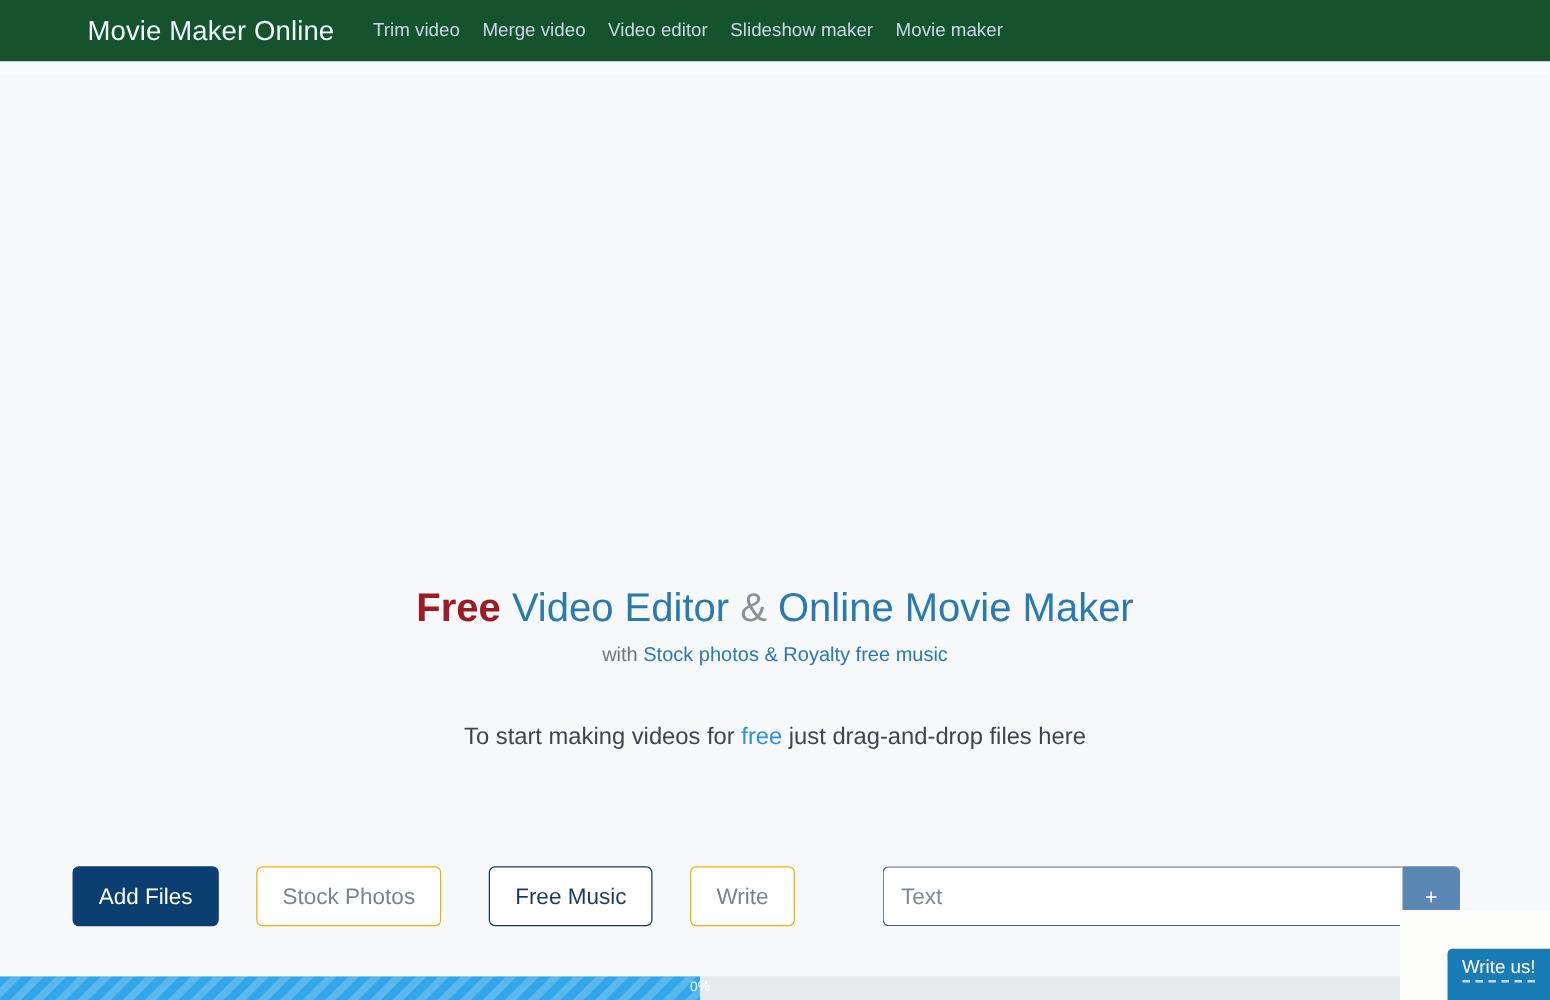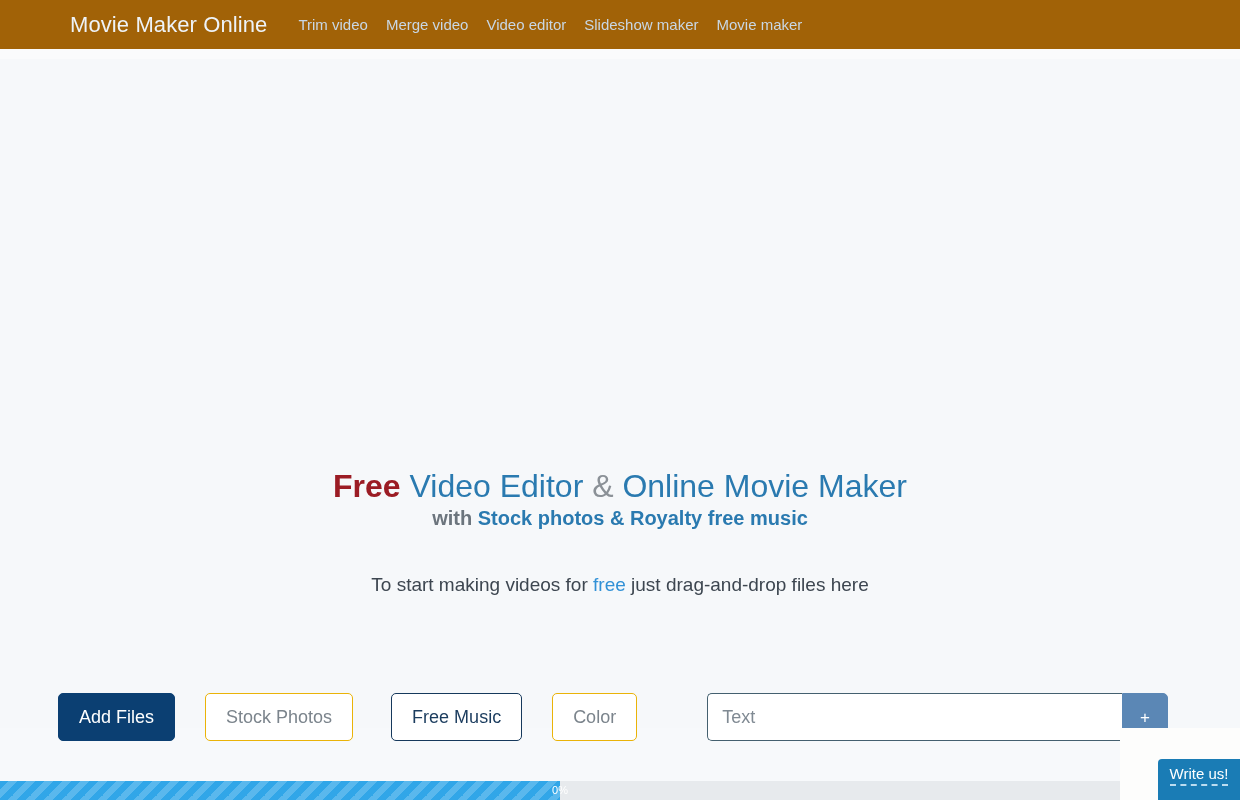--- a/index.html
+++ b/index.html
@@ -16,21 +16,21 @@
     background: #f7f9fb;
     position: relative;
   }
 
   
   #topnav {
     position: absolute;
     top: 0; left: 0;
     width: 1240px;
     height: 49px;
-    background: #a16207;
+    background: #14532d;
     display: flex;
     align-items: center;
     z-index: 30;
   }
   #brand {
     margin-left: 70px;
     color: #eef3f8;
     font-size: 22px;
     font-weight: 400;
     letter-spacing: .1px;
@@ -81,24 +81,23 @@
     font-size: 32px;
     line-height: 1.12;
     white-space: nowrap;
     font-weight: 400;
   }
   .hl-free { color: #9b1c24; font-weight: 700; }
   .hl-blue { color: #2a7ab0; }
   .hl-amp  { color: #8b9197; }
 
   #subhead {
-    margin-top: 0;
-    font-size: 20px;
+    margin-top: 10px;
+    font-size: 16px;
     line-height: 1.3;
-    font-weight: bold;
   }
   .sub-gray { color: #6c757d; }
   .sub-link { color: #2a7ab0; text-decoration: none; }
 
   #dropline {
     margin-top: 42px;
     font-size: 19px;
     color: #3d4650;
     line-height: 1.3;
   }
@@ -279,21 +278,21 @@
 
     <div id="subhead"><span class="sub-gray">with </span><a href="#" class="sub-link">Stock photos &amp; Royalty free music</a></div>
 
     <div id="dropline"><span>To start making videos for </span><span class="drop-free">free</span><span> just drag-and-drop files here</span></div>
   </div>
 
   <div id="actions">
     <button class="btn btn-primary">Add Files</button>
     <button class="btn btn-muted">Stock Photos</button>
     <button class="btn btn-outline">Free Music</button>
-    <button class="btn btn-muted">Color</button>
+    <button class="btn btn-muted">Write</button>
 
     <div id="text-group">
       <input id="text-input" type="text" placeholder="Text" style="">
       <button id="text-add-btn">+</button>
     </div>
   </div>
 </div>
 
 <div id="progress-track">
   <div id="progress-fill" style="width: 560px;"></div>

